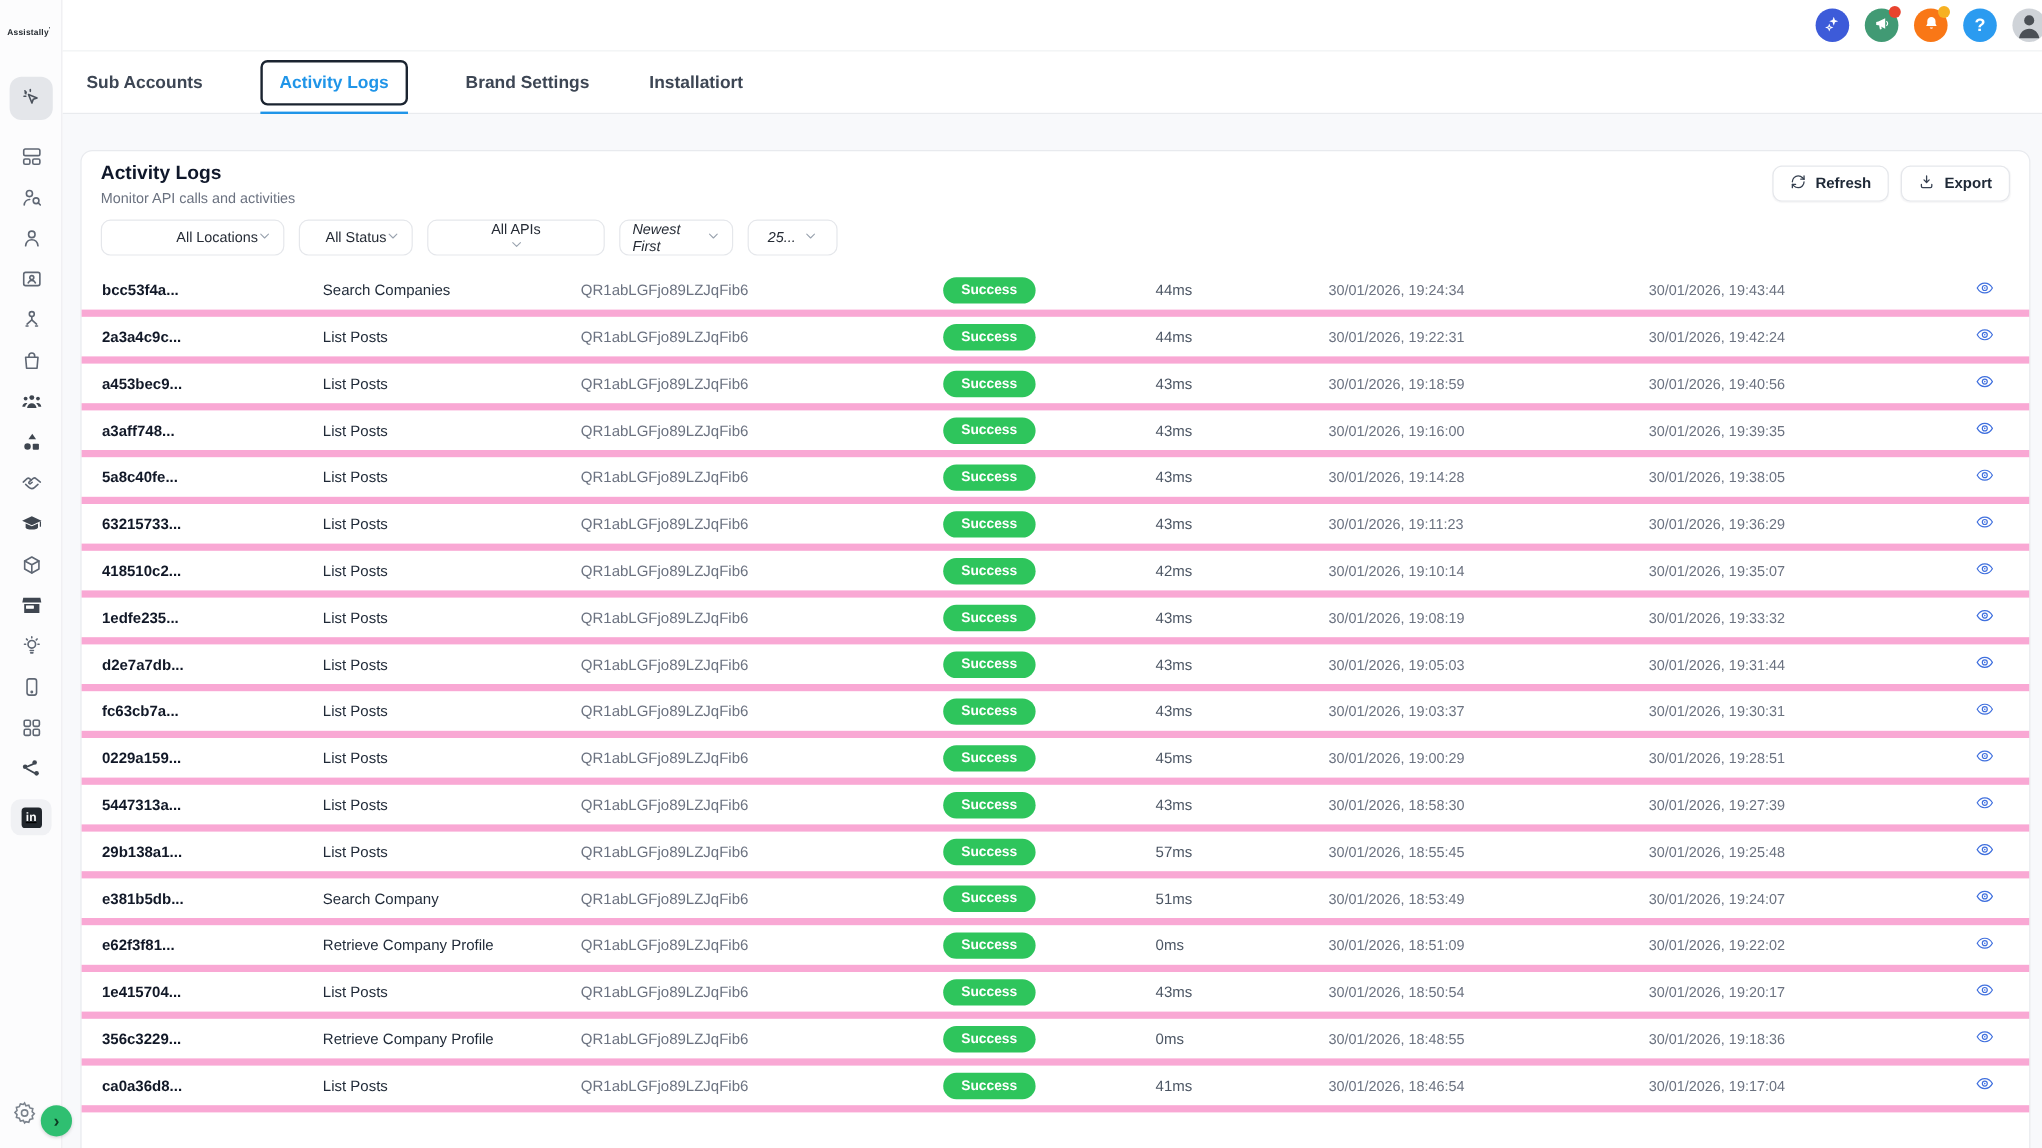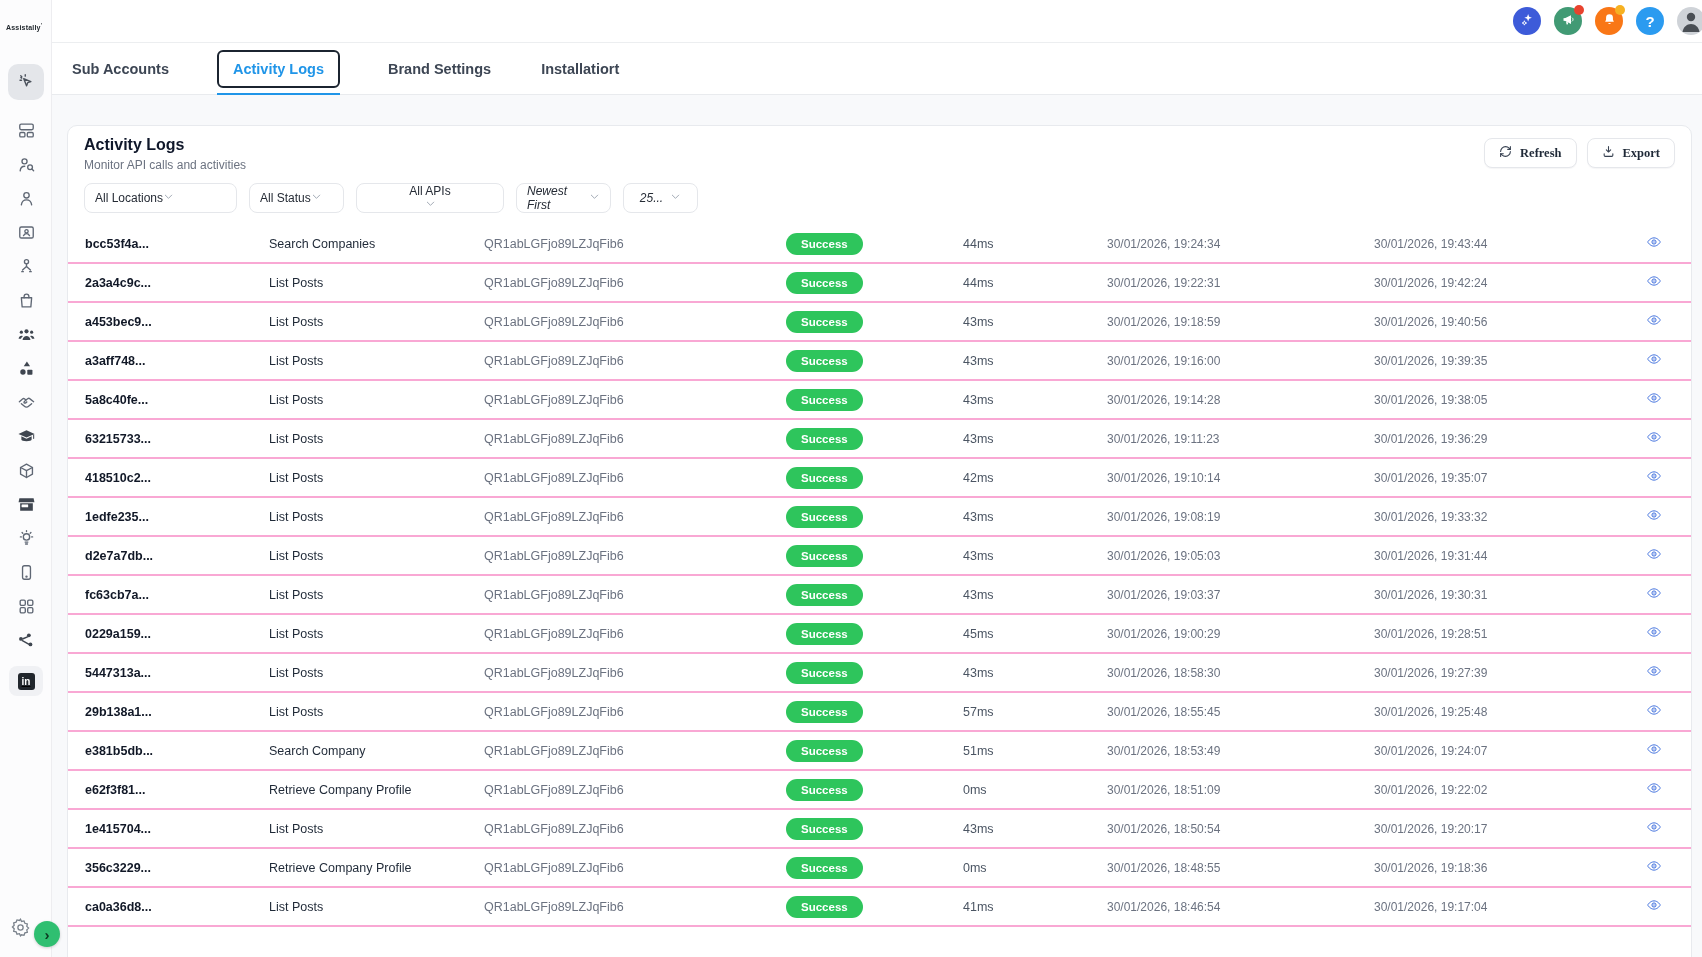--- a/index.html
+++ b/index.html
@@ -70,54 +70,54 @@
     background:#f8f9fb; padding:30px 10px 0 15px; overflow:hidden; }
   .card { width:1625px; height:1000px; background:#fff; border:1px solid #e8eaee;
     border-radius:10px; padding:8px 16px 0; }
   .card-head { display:flex; justify-content:space-between; align-items:flex-start;
     margin-top:2px; }
   .card-title { font-size:16px; font-weight:bold; color:#0f172a; }
   .card-sub { font-size:12px; color:#6b7280; margin-top:4px; }
   .head-actions { display:flex; gap:10px; margin-top:2px; }
   .act-btn { display:flex; align-items:center; gap:8px; height:30px; padding:0 14px;
     background:#fff; border:1px solid #e5e7eb; border-radius:8px; font-size:12.5px;
-    font-weight:600; color:#1f2937; cursor:pointer; font-family:Liberation Serif, serif;
+    font-weight:600; color:#1f2937; cursor:pointer; font-family:Liberation Sans, sans-serif;
     box-shadow:0 1px 1px rgba(16,24,40,.04); }
   .act-btn svg { width:13px; height:13px; stroke:#374151; fill:none; stroke-width:2;
     stroke-linecap:round; stroke-linejoin:round; }
 
   .filters { display:flex; gap:12px; margin-top:11px; align-items:center; }
   .search { position:relative; flex:1; height:30px; }
   .search input { width:100%; height:30px; border:1px solid #e5e7eb; border-radius:8px;
     padding:0 10px 0 30px; font-size:12.5px; color:#374151; font-family:inherit;
     outline:none; background:#fff; }
   .search input::placeholder { color:#9aa3af; }
   .search svg { position:absolute; left:10px; top:8px; width:13px; height:13px;
     stroke:#9aa3af; fill:none; stroke-width:1.8; stroke-linecap:round; }
   .dd { height:30px; border:1px solid #e5e7eb; border-radius:8px; background:#fff;
     display:flex; align-items:center; font-size:12px; color:#252b35; cursor:pointer;
     padding:0 10px; }
   .dd svg { width:11px; height:11px; stroke:#9aa3af; fill:none; stroke-width:2;
     stroke-linecap:round; stroke-linejoin:round; flex:none; }
-  .dd.spread { justify-content:flex-start; }
+  .dd.spread { justify-content:flex-end; }
   .dd.center { justify-content:center; gap:7px;font-style:italic; }
   .w153{width:153px;} .w95{width:95px;} .w132{width:148px;flex-direction:column;} .w95b{width:95px;} .w75{width:75px;}
 
   
   .table { margin:12px -16px 0; }
   .thead, .tr { display:grid;
     grid-template-columns:201px 215px 302px 177px 144px 267px 243px 1fr;
     align-items:center; }
   .thead { height:31px; background:#f9fafb; border-top:1px solid #eef0f3;
     border-bottom:1px solid #eef0f3; }
   .th { font-size:10px; font-weight:bold; color:#717a86; letter-spacing:.5px;
     text-transform:uppercase; }
   .th:first-child { padding-left:17px; }
   .th:last-child { text-align:center; }
-  .tr { height:39px; border-bottom:2px solid #f9a8d4; }
+  .tr { height:39px; border-bottom:6px solid #f9a8d4; }
   .td { font-size:12.5px; }
   .td:first-child { padding-left:17px; }
   .c-id { font-weight:bold; color:#111827; }
   .c-api { color:#1f2937; }
   .c-loc { color:#6b7280; }
   .c-dur { color:#4b5563; }
   .c-created, .c-completed { color:#6b7280; font-size:12px; }
   .pill { display:inline-block; background:#2ec55c; color:#fff; font-size:11.5px;
     font-weight:bold; padding:5px 15px; border-radius:999px; }
   .td-view { text-align:center; }

